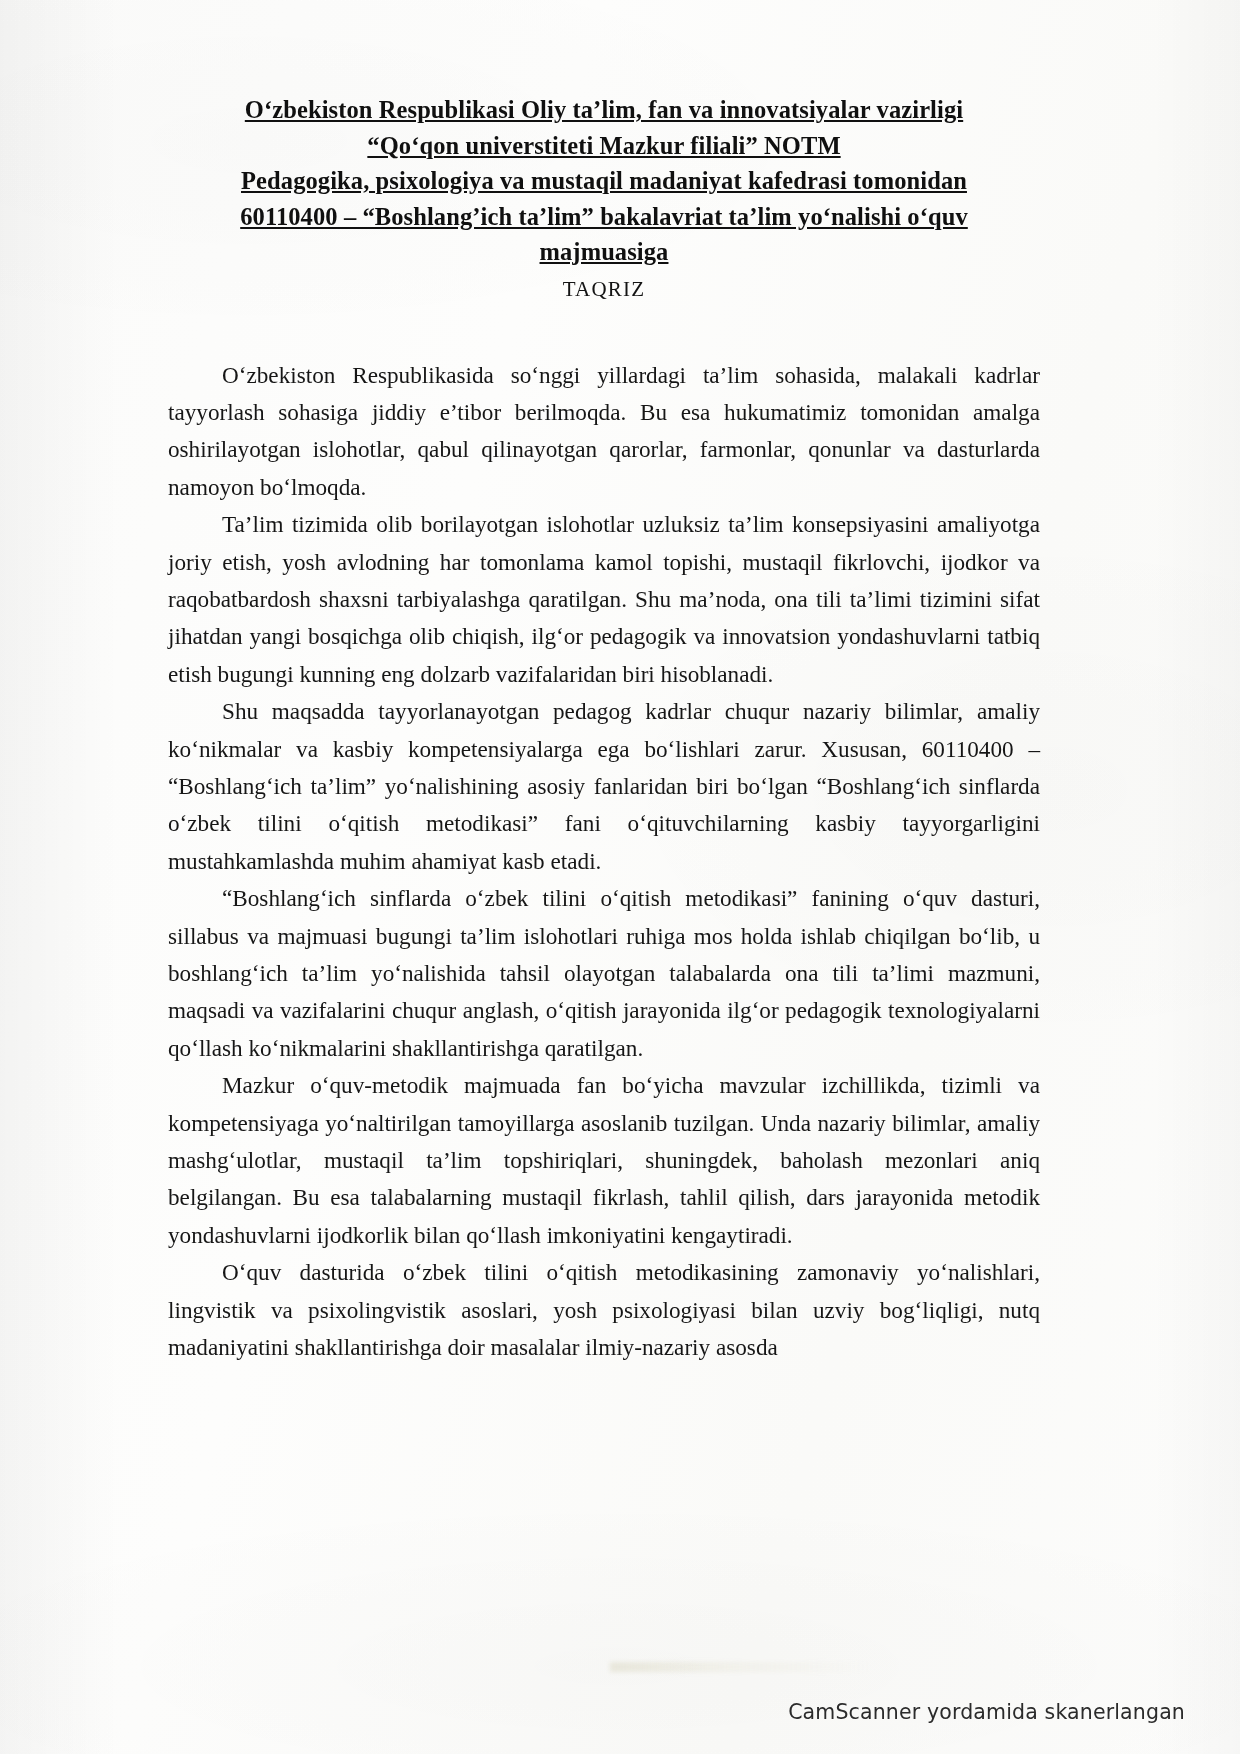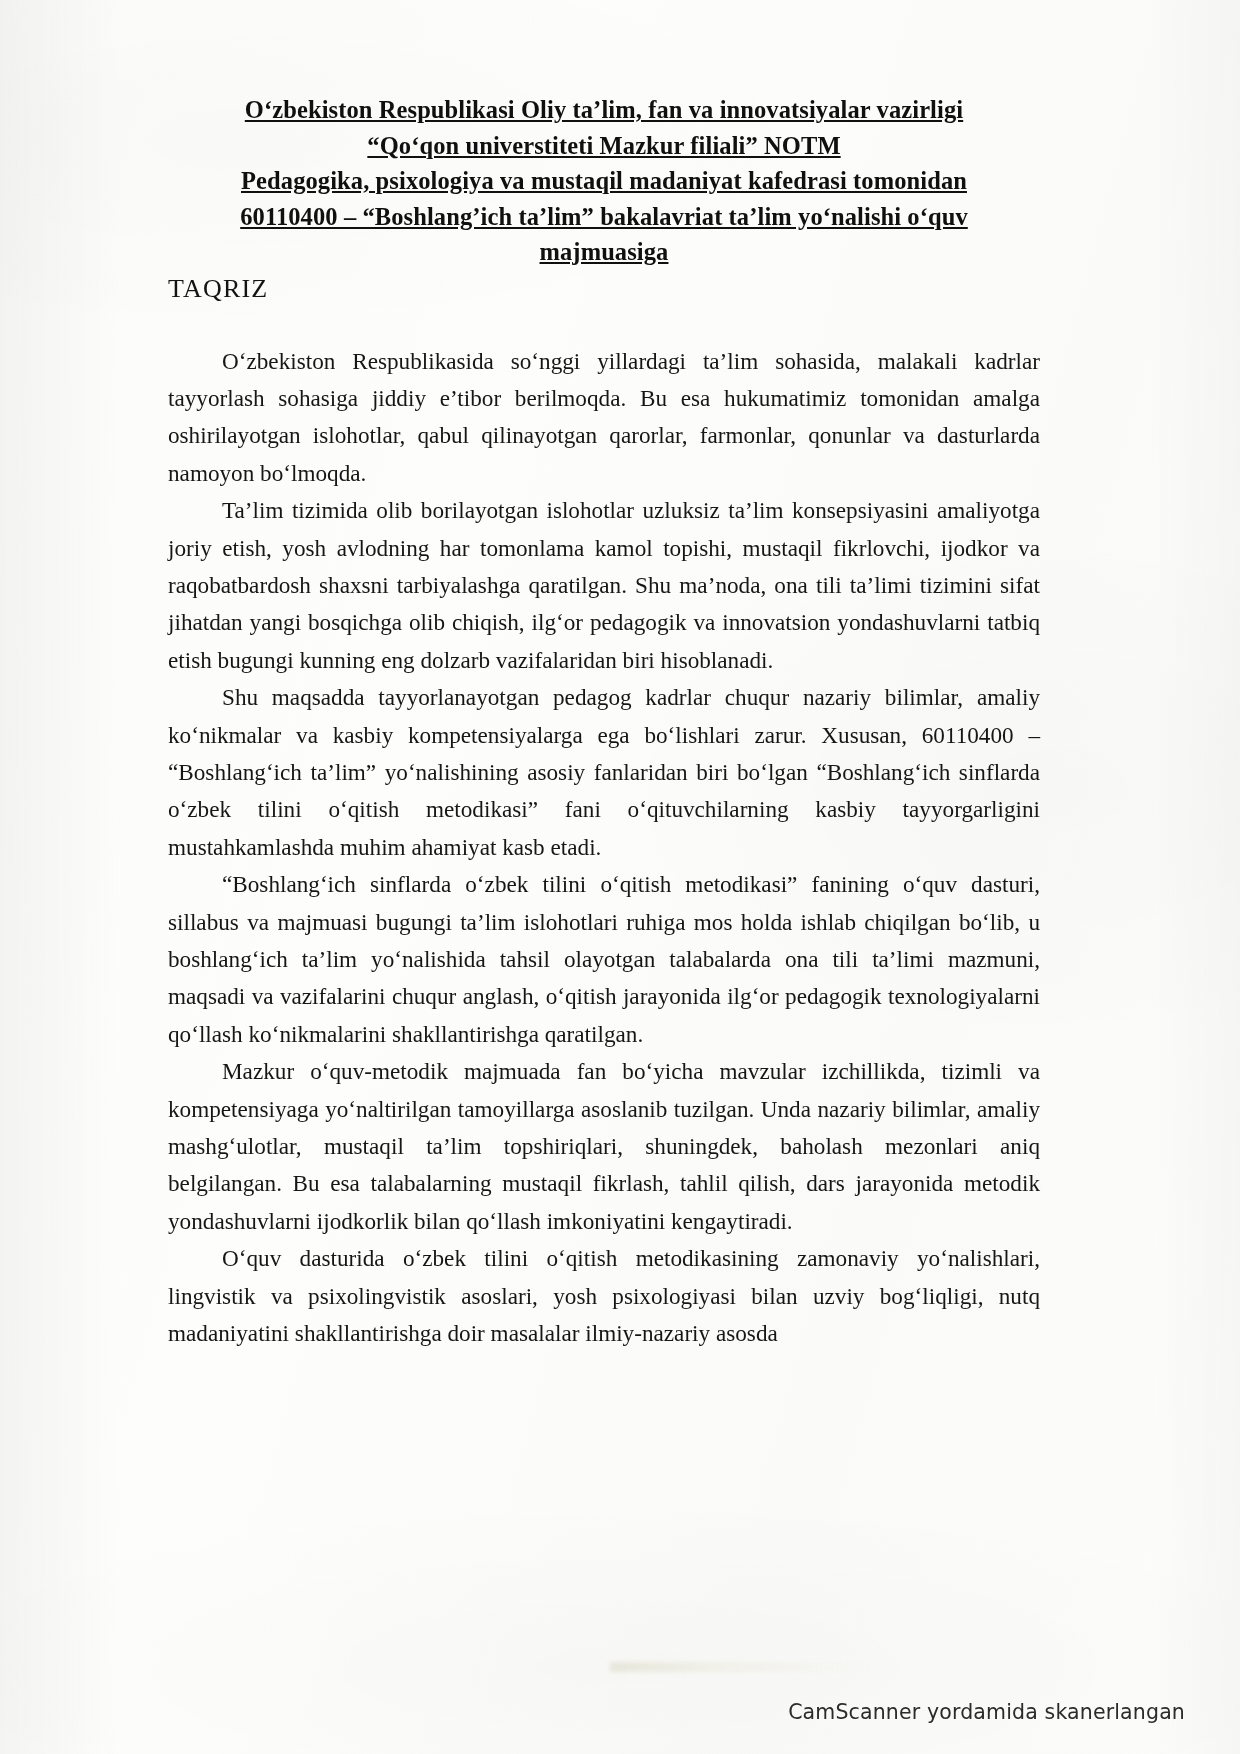--- a/index.html
+++ b/index.html
@@ -66,31 +66,32 @@
     letter-spacing: 0.1px;
     color: #101010;
   }
   .doc-header .hline {
     display: block;
     white-space: nowrap;
     text-decoration: underline;
   }
 
   .taqriz {
+    text-align: center;
     font-weight: normal;
-    font-size: 26px;
+    font-size: 21px;
     line-height: 36px;
     letter-spacing: 1.2px;
     margin-top: 1px;
     color: #141414;
   }
 
   
   .body-text {
-    margin-top: 36px;
+    margin-top: 50px;
   }
   .para {
     text-align: justify;
     text-justify: inter-word;
     font-size: 23.2px;
     line-height: 37.4px;
     text-indent: 54px;
     margin: 0;
     color: #161616;
     hyphens: none;

